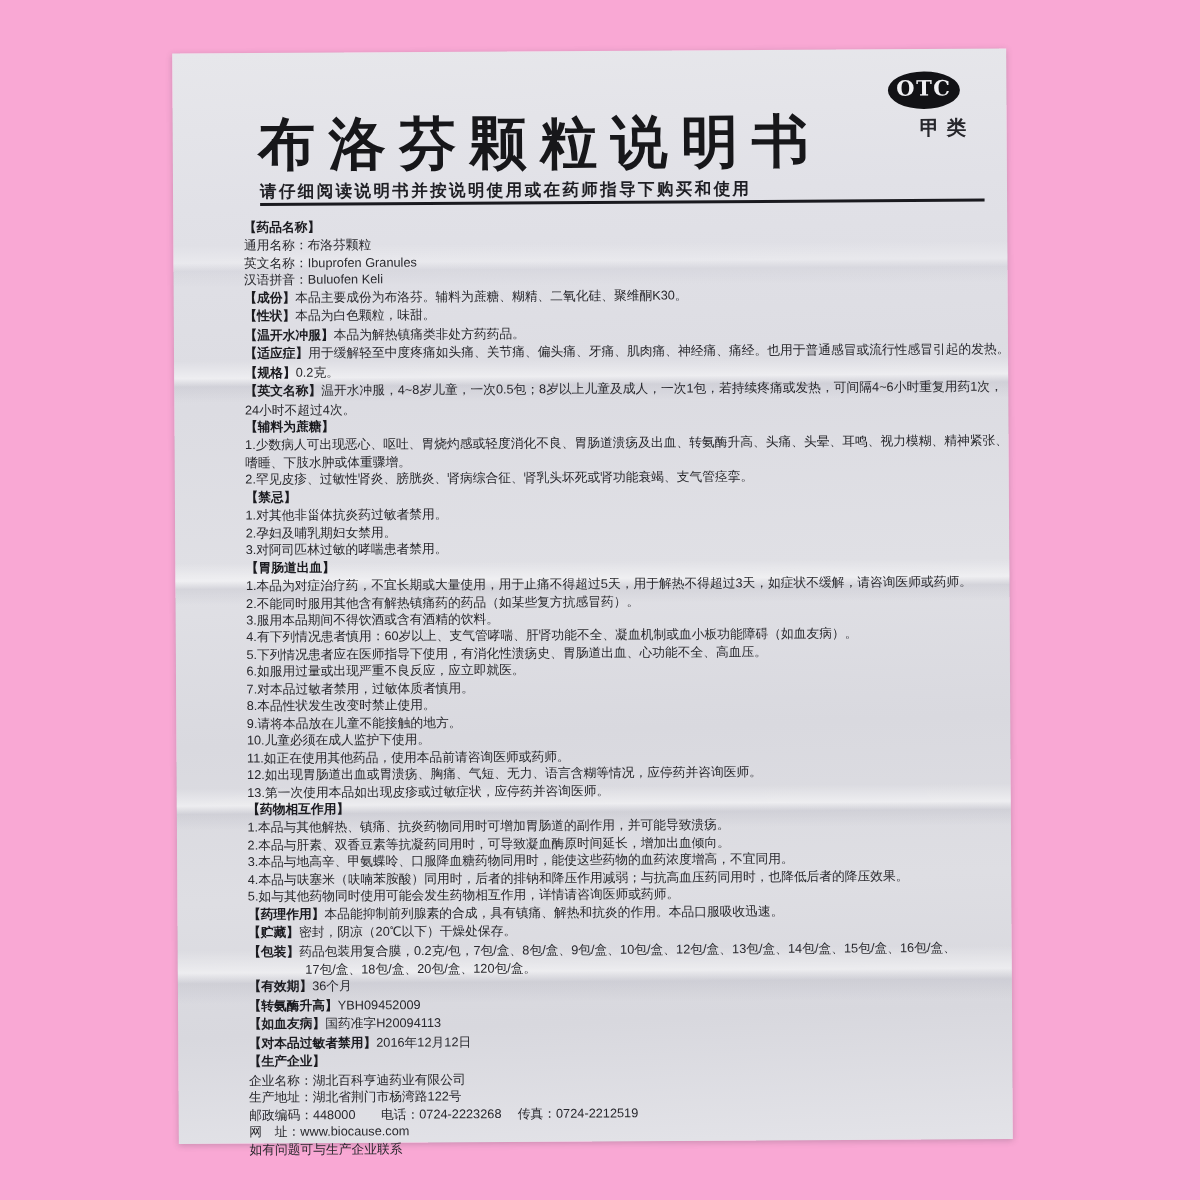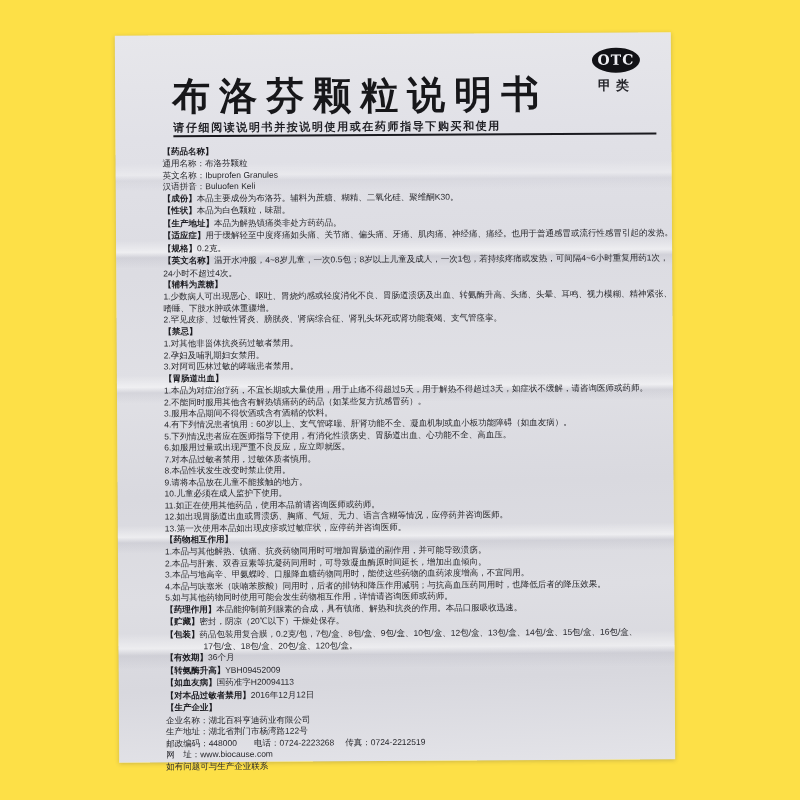--- a/index.html
+++ b/index.html
@@ -2,21 +2,21 @@
 <html><head>
 <meta charset="utf-8">
 <style>
   html, body {
     margin: 0; padding: 0;
     width: 800px; height: 800px;
     background: #ffffff;
     font-family: "Liberation Sans", sans-serif;
     overflow: hidden;
   }
-  .stage { position: relative; width: 800px; height: 800px; background: #fde047; }
+  .stage { position: relative; width: 800px; height: 800px; background: #f9a8d4; }
   .paper {
     position: absolute; left: 117px; top: 34px; width: 556px; height: 727px;
     background: linear-gradient(178deg,
       #e7e7eb 0%, #e1e1e7 14%, #dcdce2 32%, #e0e0e5 48%,
       #d9d9df 62%, #dedee3 76%, #d8d8de 88%, #e3e3e8 100%);
     transform: rotate(-0.35deg);
     box-shadow: 0 1px 4px rgba(60,60,70,0.25);
   }
   .crease {
     position: absolute; left: 0; width: 100%; height: 28px; pointer-events: none;
@@ -42,21 +42,21 @@
   }
   .otc-badge {
     position: absolute; left: 477px; top: 15px; width: 48px; height: 25px;
     background: #121216; border-radius: 50%;
     color: #f0f0f4; text-align: center; line-height: 25px;
     font-family: "DejaVu Serif", "Liberation Serif", serif;
     font-weight: 700; font-size: 14px; letter-spacing: 1px;
   }
   .otc-class {
     position: absolute; left: 468px; top: 44px; width: 66px;
-    text-align: center; font-size: 13px; font-weight: 700; letter-spacing: 5px;
+    text-align: right; font-size: 13px; font-weight: 700; letter-spacing: 5px;
     font-family: "DejaVu Serif", "Liberation Serif", serif;
     color: #26262b;
   }
   .leaflet-body {
     position: absolute; left: 47px; top: 111px; width: 502px;
   }
   .bline {
     font-size: 8.5px; line-height: 11.45px;
     color: #28282d; white-space: nowrap; letter-spacing: 0;
   }
@@ -84,21 +84,21 @@
     <div class="subtitle">请仔细阅读说明书并按说明使用或在药师指导下购买和使用</div>
     <div class="rule"></div>
 
     <div class="leaflet-body">
         <div class="bline"><b>【药品名称】</b></div>
         <div class="bline">通用名称：布洛芬颗粒</div>
         <div class="bline">英文名称：Ibuprofen Granules</div>
         <div class="bline">汉语拼音：Buluofen Keli</div>
         <div class="bline"><b>【成份】</b>本品主要成份为布洛芬。辅料为蔗糖、糊精、二氧化硅、聚维酮K30。</div>
         <div class="bline"><b>【性状】</b>本品为白色颗粒，味甜。</div>
-        <div class="bline"><b>【生产地址】</b>本品为解热镇痛类非处方药药品。</div>
+        <div class="bline"><b>【温开水冲服】</b>本品为解热镇痛类非处方药药品。</div>
         <div class="bline"><b>【适应症】</b>用于缓解轻至中度疼痛如头痛、关节痛、偏头痛、牙痛、肌肉痛、神经痛、痛经。也用于普通感冒或流行性感冒引起的发热。</div>
         <div class="bline"><b>【规格】</b>0.2克。</div>
         <div class="bline"><b>【英文名称】</b>温开水冲服，4~8岁儿童，一次0.5包；8岁以上儿童及成人，一次1包，若持续疼痛或发热，可间隔4~6小时重复用药1次，</div>
         <div class="bline">24小时不超过4次。</div>
         <div class="bline"><b>【辅料为蔗糖】</b></div>
         <div class="bline">1.少数病人可出现恶心、呕吐、胃烧灼感或轻度消化不良、胃肠道溃疡及出血、转氨酶升高、头痛、头晕、耳鸣、视力模糊、精神紧张、</div>
         <div class="bline">嗜睡、下肢水肿或体重骤增。</div>
         <div class="bline">2.罕见皮疹、过敏性肾炎、膀胱炎、肾病综合征、肾乳头坏死或肾功能衰竭、支气管痉挛。</div>
         <div class="bline"><b>【禁忌】</b></div>
         <div class="bline">1.对其他非甾体抗炎药过敏者禁用。</div>

